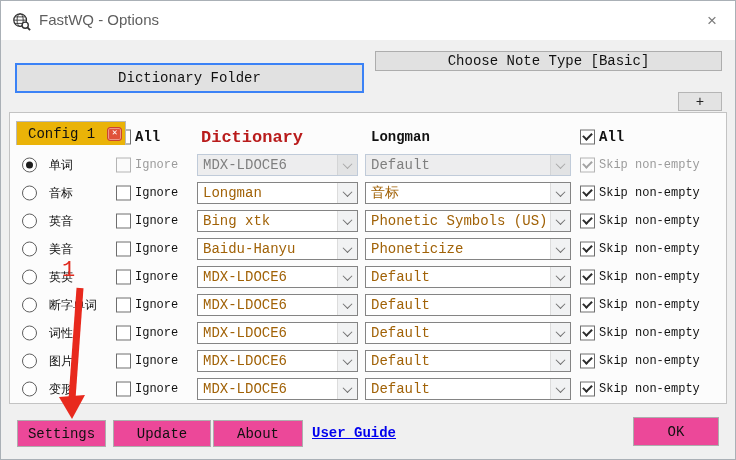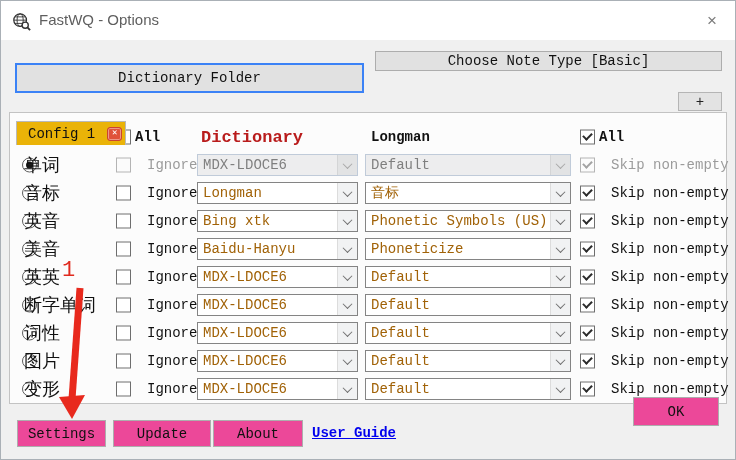--- a/index.html
+++ b/index.html
@@ -46,22 +46,22 @@
   .h-fields{left:361px;font-size:14px;font-weight:bold;color:#111;}
   .h-all-r{left:589px;font-size:14px;font-weight:bold;color:#111;}
   
   .cb{width:13px;height:13px;background:#fff;border:1px solid #6e6e6e;box-sizing:content-box;}
   .cb.checked::after{content:"";position:absolute;left:2px;top:2px;width:7px;height:4px;
     border-left:2px solid #2b2b2b;border-bottom:2px solid #2b2b2b;transform:rotate(-45deg);}
   .cb.h-l{left:106px;} .cb.h-r{left:570px;}
   .radio{left:12px;width:13px;height:13px;border:1px solid #5e5e5e;border-radius:50%;background:#fff;}
   .radio.selected::after{content:"";position:absolute;left:3px;top:3px;right:3px;bottom:3px;
     border-radius:50%;background:#1d1d1d;}
-  .rlabel{left:14px;font-size:18px;color:#111;white-space:nowrap;}
-  .cb.ig{left:106px;} .clabel{font-size:14px;color:#111;white-space:nowrap;margin-left:12px;}
+  .rlabel{left:39px;font-size:12px;color:#111;white-space:nowrap;}
+  .cb.ig{left:106px;} .clabel{font-size:12px;color:#111;white-space:nowrap;}
   .ig-l{left:125px;} .cb.skip{left:570px;} .skip-l{left:589px;}
   
   .dd{height:22px;background:#fff;border:1px solid #848484;box-sizing:border-box;overflow:hidden;}
   .dd.dict{left:187px;width:161px;} .dd.fields{left:355px;width:206px;text-align:right;}
   .ddtxt{position:absolute;left:5px;top:50%;transform:translateY(-50%);font-size:14px;color:#a16207;
     white-space:nowrap;}
   .ddarrow{position:absolute;right:0;top:0;bottom:0;width:19px;background:#f1f2f3;
     border-left:1px solid #dcdcdc;display:flex;align-items:center;justify-content:center;}
   .ddarrow i{display:block;width:6px;height:6px;border-right:1px solid #707070;
     border-bottom:1px solid #707070;transform:rotate(45deg) translate(-1px,-1px);}
@@ -71,21 +71,21 @@
   .row.disabled .clabel{color:#9b9b9b;}
   .row.disabled .dd{background:#ededee;border-color:#c0cbd9;}
   .row.disabled .ddtxt{color:#7f7f7f;}
   .row.disabled .ddarrow{background:#e2e3e4;border-left-color:#d4d5d6;}
   .row.disabled .ddarrow i{border-color:#a8a8a8;}
   
   .fbtn{position:absolute;top:419px;height:27px;background:#ec4899;border:1px solid #adadad;
     box-sizing:border-box;display:flex;align-items:center;justify-content:center;
     font-size:14px;color:#111;}
   .f-settings{left:16px;width:89px;} .f-update{left:112px;width:98px;} .f-about{left:212px;width:90px;}
-  .f-ok{left:632px;top:396px;width:86px;height:29px;}
+  .f-ok{left:632px;top:416px;width:86px;height:29px;}
   .user-guide{position:absolute;left:311px;top:424px;font-size:14px;font-weight:bold;
     color:#0000ee;text-decoration:underline;white-space:nowrap;}
   
   .ann-number{position:absolute;left:61px;top:257px;font-size:22px;color:#e02a1e;z-index:40;}
   .ann-arrow{position:absolute;left:0;top:0;pointer-events:none;z-index:40;}
 </style>
 </head>
 <body>
 
 <div id="window">

